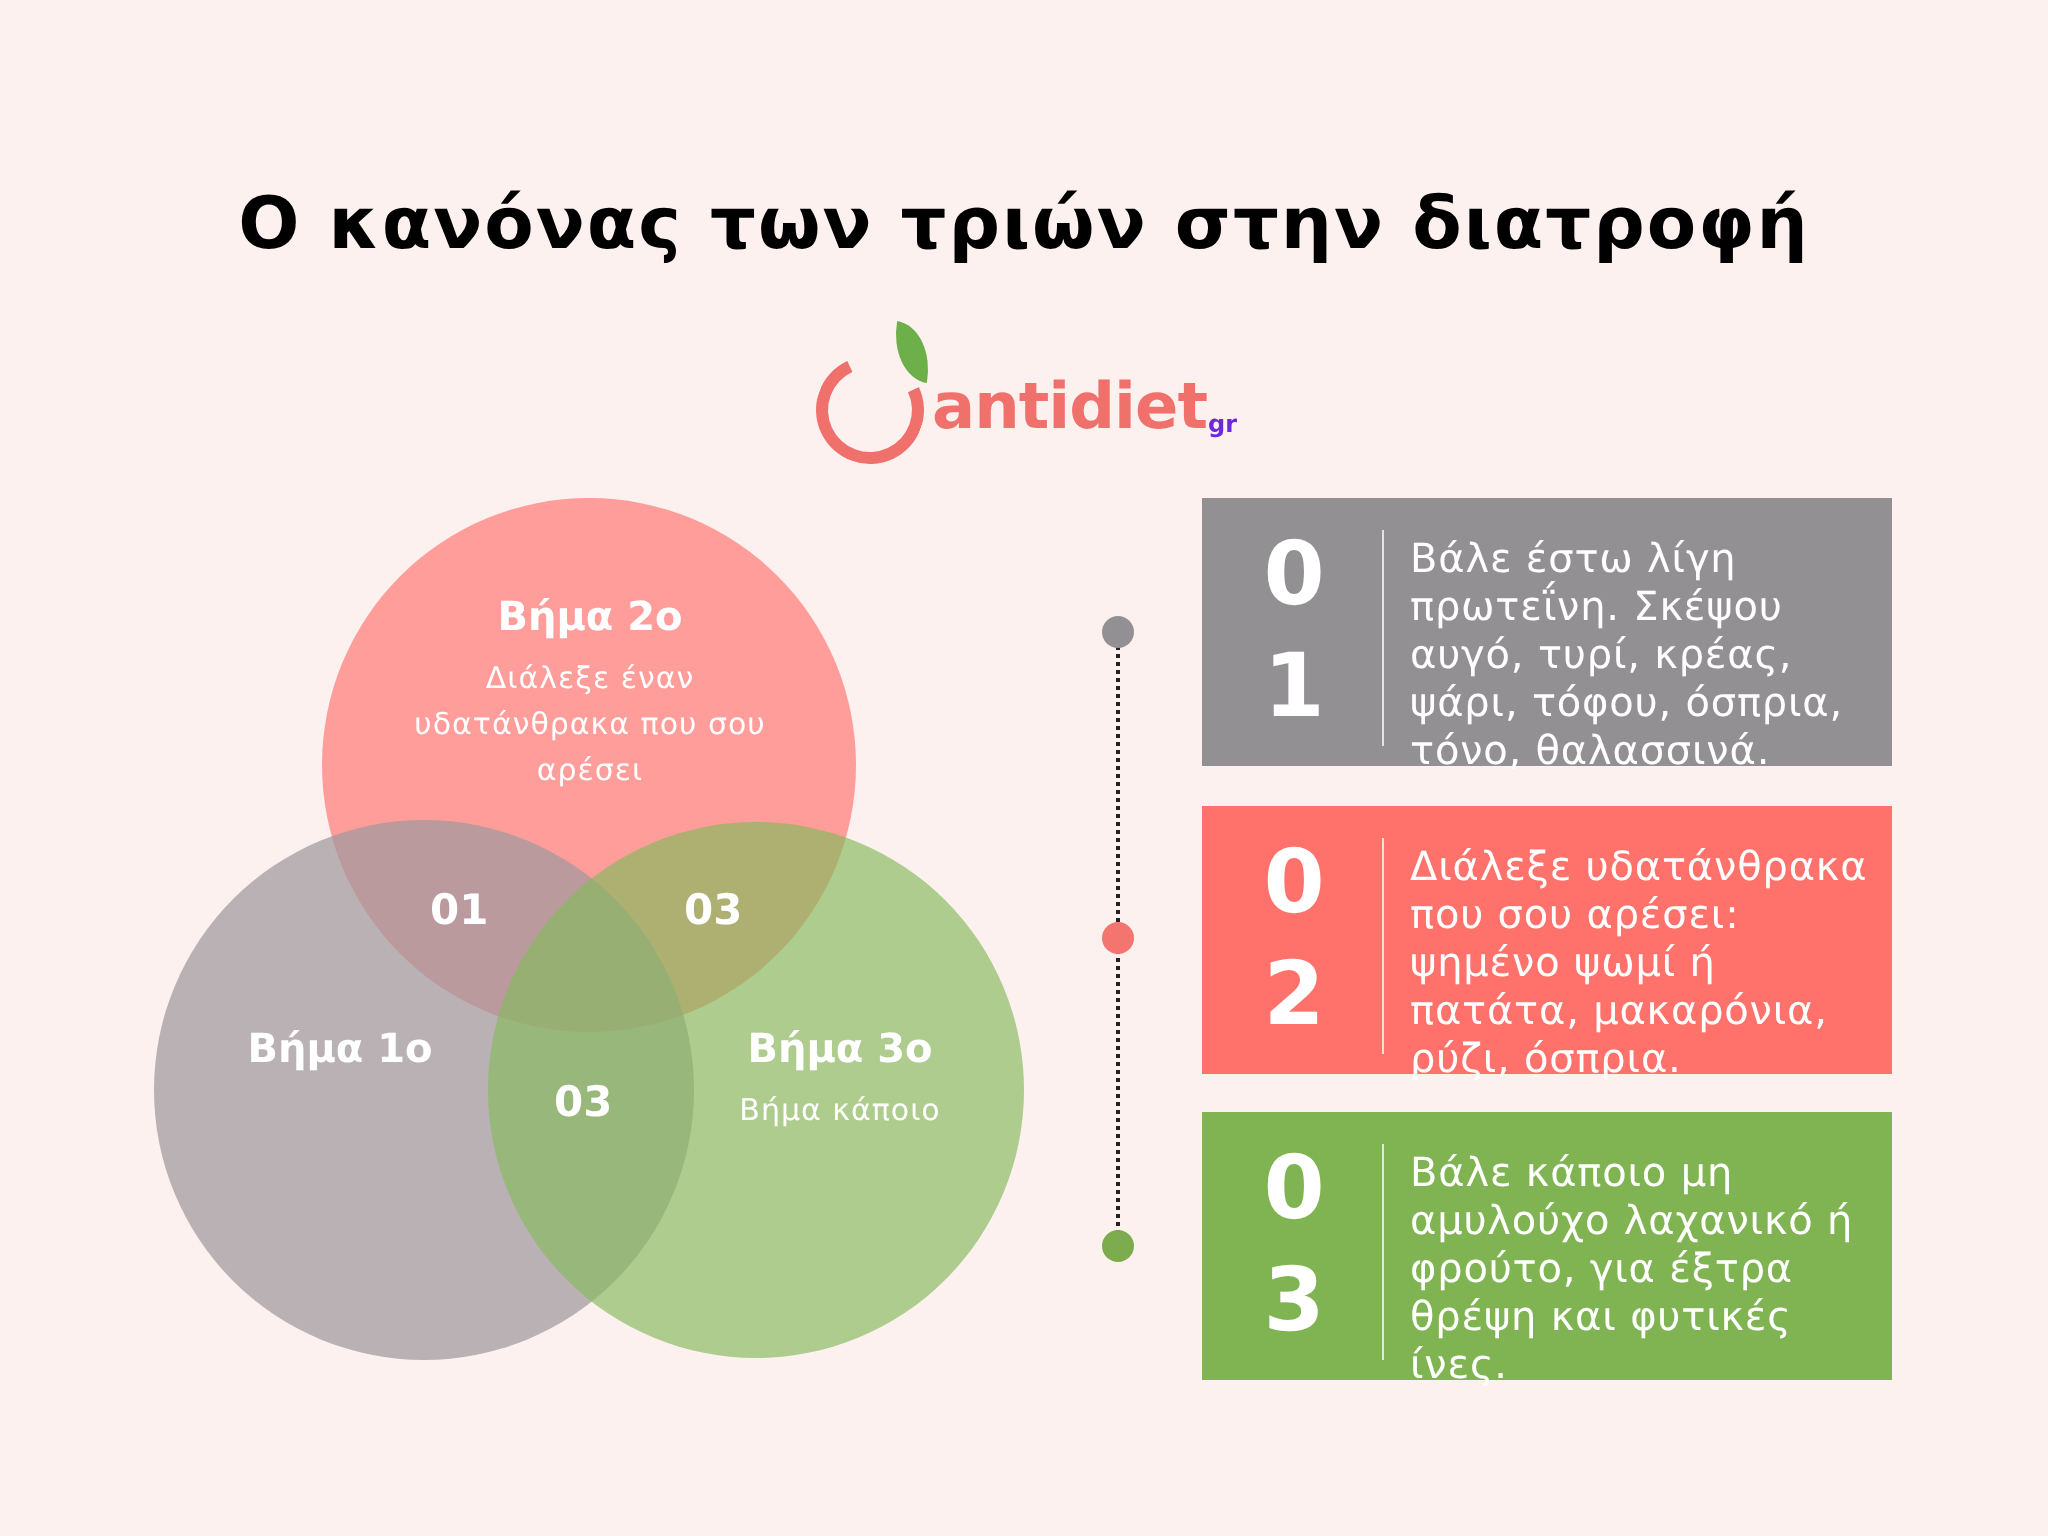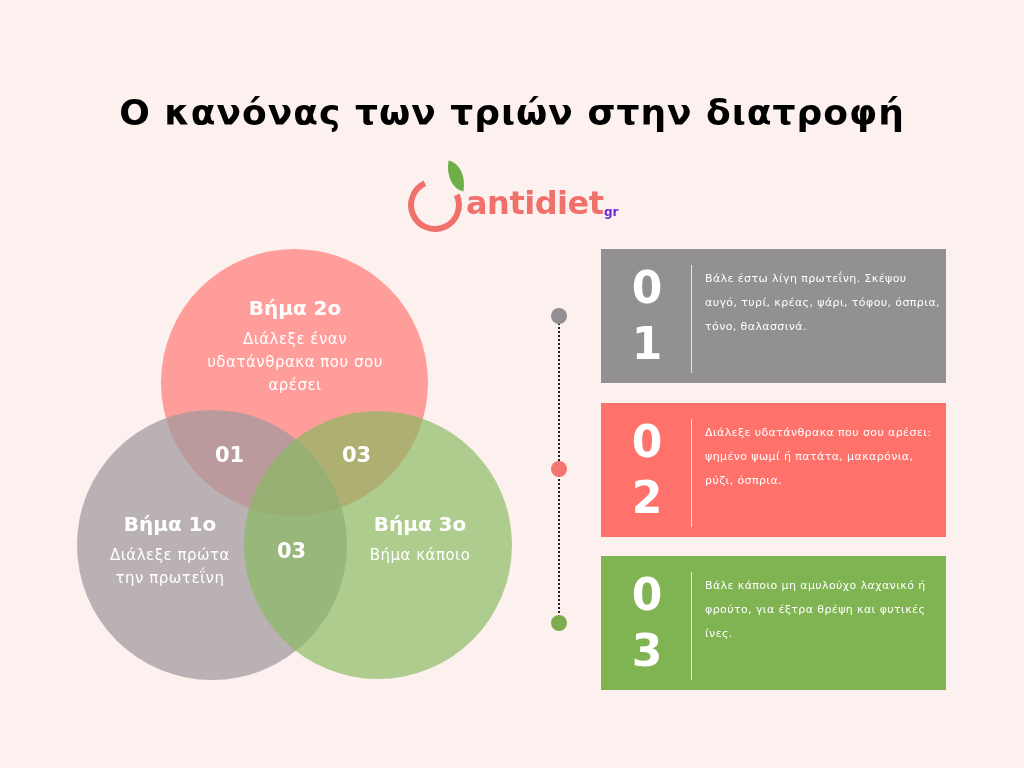--- a/index.html
+++ b/index.html
@@ -124,21 +124,21 @@
     .step-divider {
       position: absolute;
       left: 90px; top: 16px;
       width: 1px; height: 108px;
       background: rgba(255,255,255,0.75);
     }
     .step-text {
       position: absolute;
       left: 104px; top: 18px;
       width: 236px;
-      font-size: 11px;
+      font-size: 20px;
       line-height: 24px;
       letter-spacing: 0.4px;
     }
   </style>
 </head>
 <body>
 
 <div class="title">Ο κανόνας των τριών στην διατροφή</div>
 
 <div class="logo">
@@ -157,24 +157,20 @@
     <div class="venn-head">Βήμα 2ο</div>
     <div class="venn-body">
       <div>Διάλεξε έναν</div>
       <div>υδατάνθρακα που σου</div>
       <div>αρέσει</div>
     </div>
   </div>
 
   <div class="venn-text" style="left:90px; top:512px; width:160px;">
     <div class="venn-head">Βήμα 1ο</div>
-    <div class="venn-body">
-      <div>Διάλεξε πρώτα</div>
-      <div>την πρωτεΐνη</div>
-    </div>
   </div>
 
   <div class="venn-text" style="left:340px; top:512px; width:160px;">
     <div class="venn-head">Βήμα 3ο</div>
     <div class="venn-body">
       <div>Βήμα κάποιο</div>
     </div>
   </div>
 
   <span class="venn-num" style="left:215px; top:443px;">01</span>

